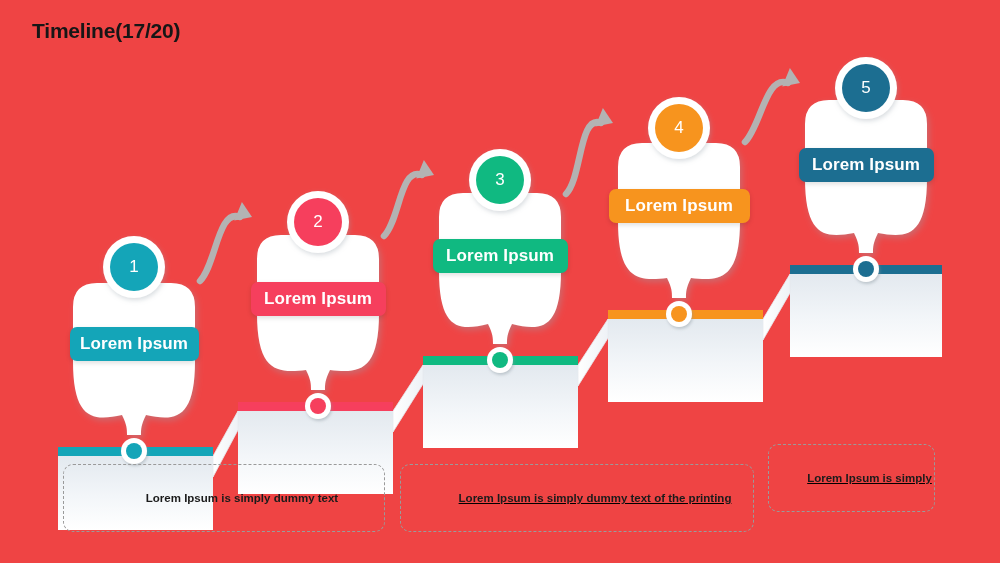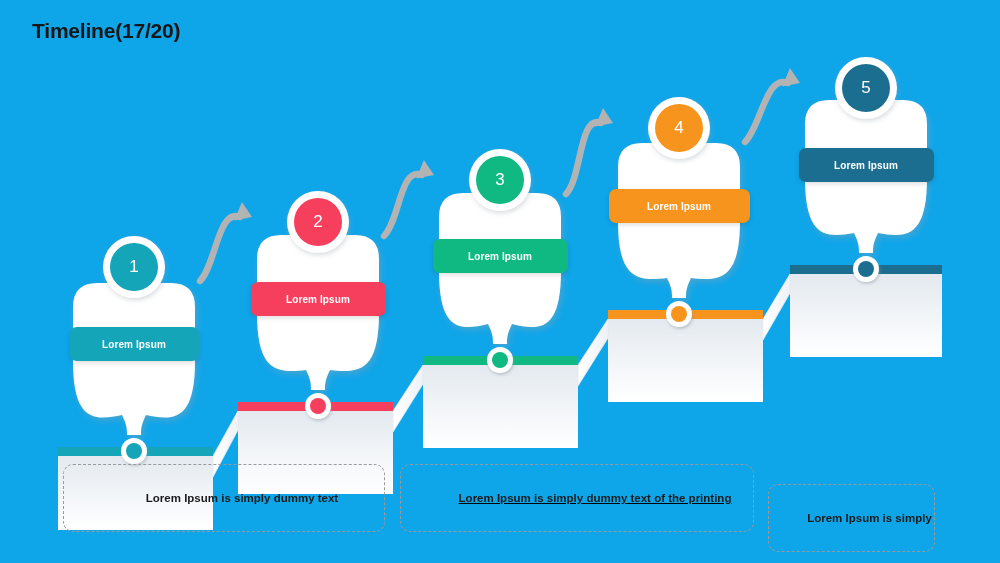--- a/index.html
+++ b/index.html
@@ -12,21 +12,21 @@
     height: 563px;
     position: relative;
     overflow: hidden;
     font-family: "Liberation Sans", sans-serif;
     -webkit-font-smoothing: antialiased;
   }
 
   #slide {
     position: absolute;
     inset: 0;
-    background: #0ea5e9;
+    background: #ef4444;
   }
 
   
   #slide-title {
     position: absolute;
     left: 32px;
     top: 19px;
     font-size: 21px;
     font-weight: bold;
     color: #161616;
@@ -66,21 +66,21 @@
   }
 
   .pill {
     position: absolute;
     height: 34px;
     border-radius: 7px;
     display: flex;
     align-items: center;
     justify-content: center;
     color: #ffffff;
-    font-size: 10px;
+    font-size: 17px;
     font-weight: bold;
     letter-spacing: 0.1px;
     box-shadow: 0 2px 5px rgba(0,0,0,0.13);
     z-index: 7;
     white-space: nowrap;
   }
 
   
   .caption-box {
     position: absolute;
@@ -219,19 +219,19 @@
         <div class="pill" style="left: 798.5px; top: 148px; width: 135px; background: rgb(28, 110, 145);">Lorem Ipsum</div>
       </div>
 
     <div id="captions-g">
         <div class="caption-box" style="left: 63px; top: 464px; width: 320px; height: 66px;">
           <div class="caption-text">Lorem Ipsum is simply dummy text</div>
         </div>
         <div class="caption-box" style="left: 400px; top: 464px; width: 352px; height: 66px; text-decoration: underline;">
           <div class="caption-text">Lorem Ipsum is simply dummy text of the printing</div>
         </div>
-        <div class="caption-box" style="left: 768px; top: 484px; width: 165px; height: 66px;">
+        <div class="caption-box" style="left: 768px; top: 444px; width: 165px; height: 66px; text-decoration: underline;">
           <div class="caption-text">Lorem Ipsum is simply</div>
         </div>
       </div>
 
   </div>
 </div>
 
 </body></html>

